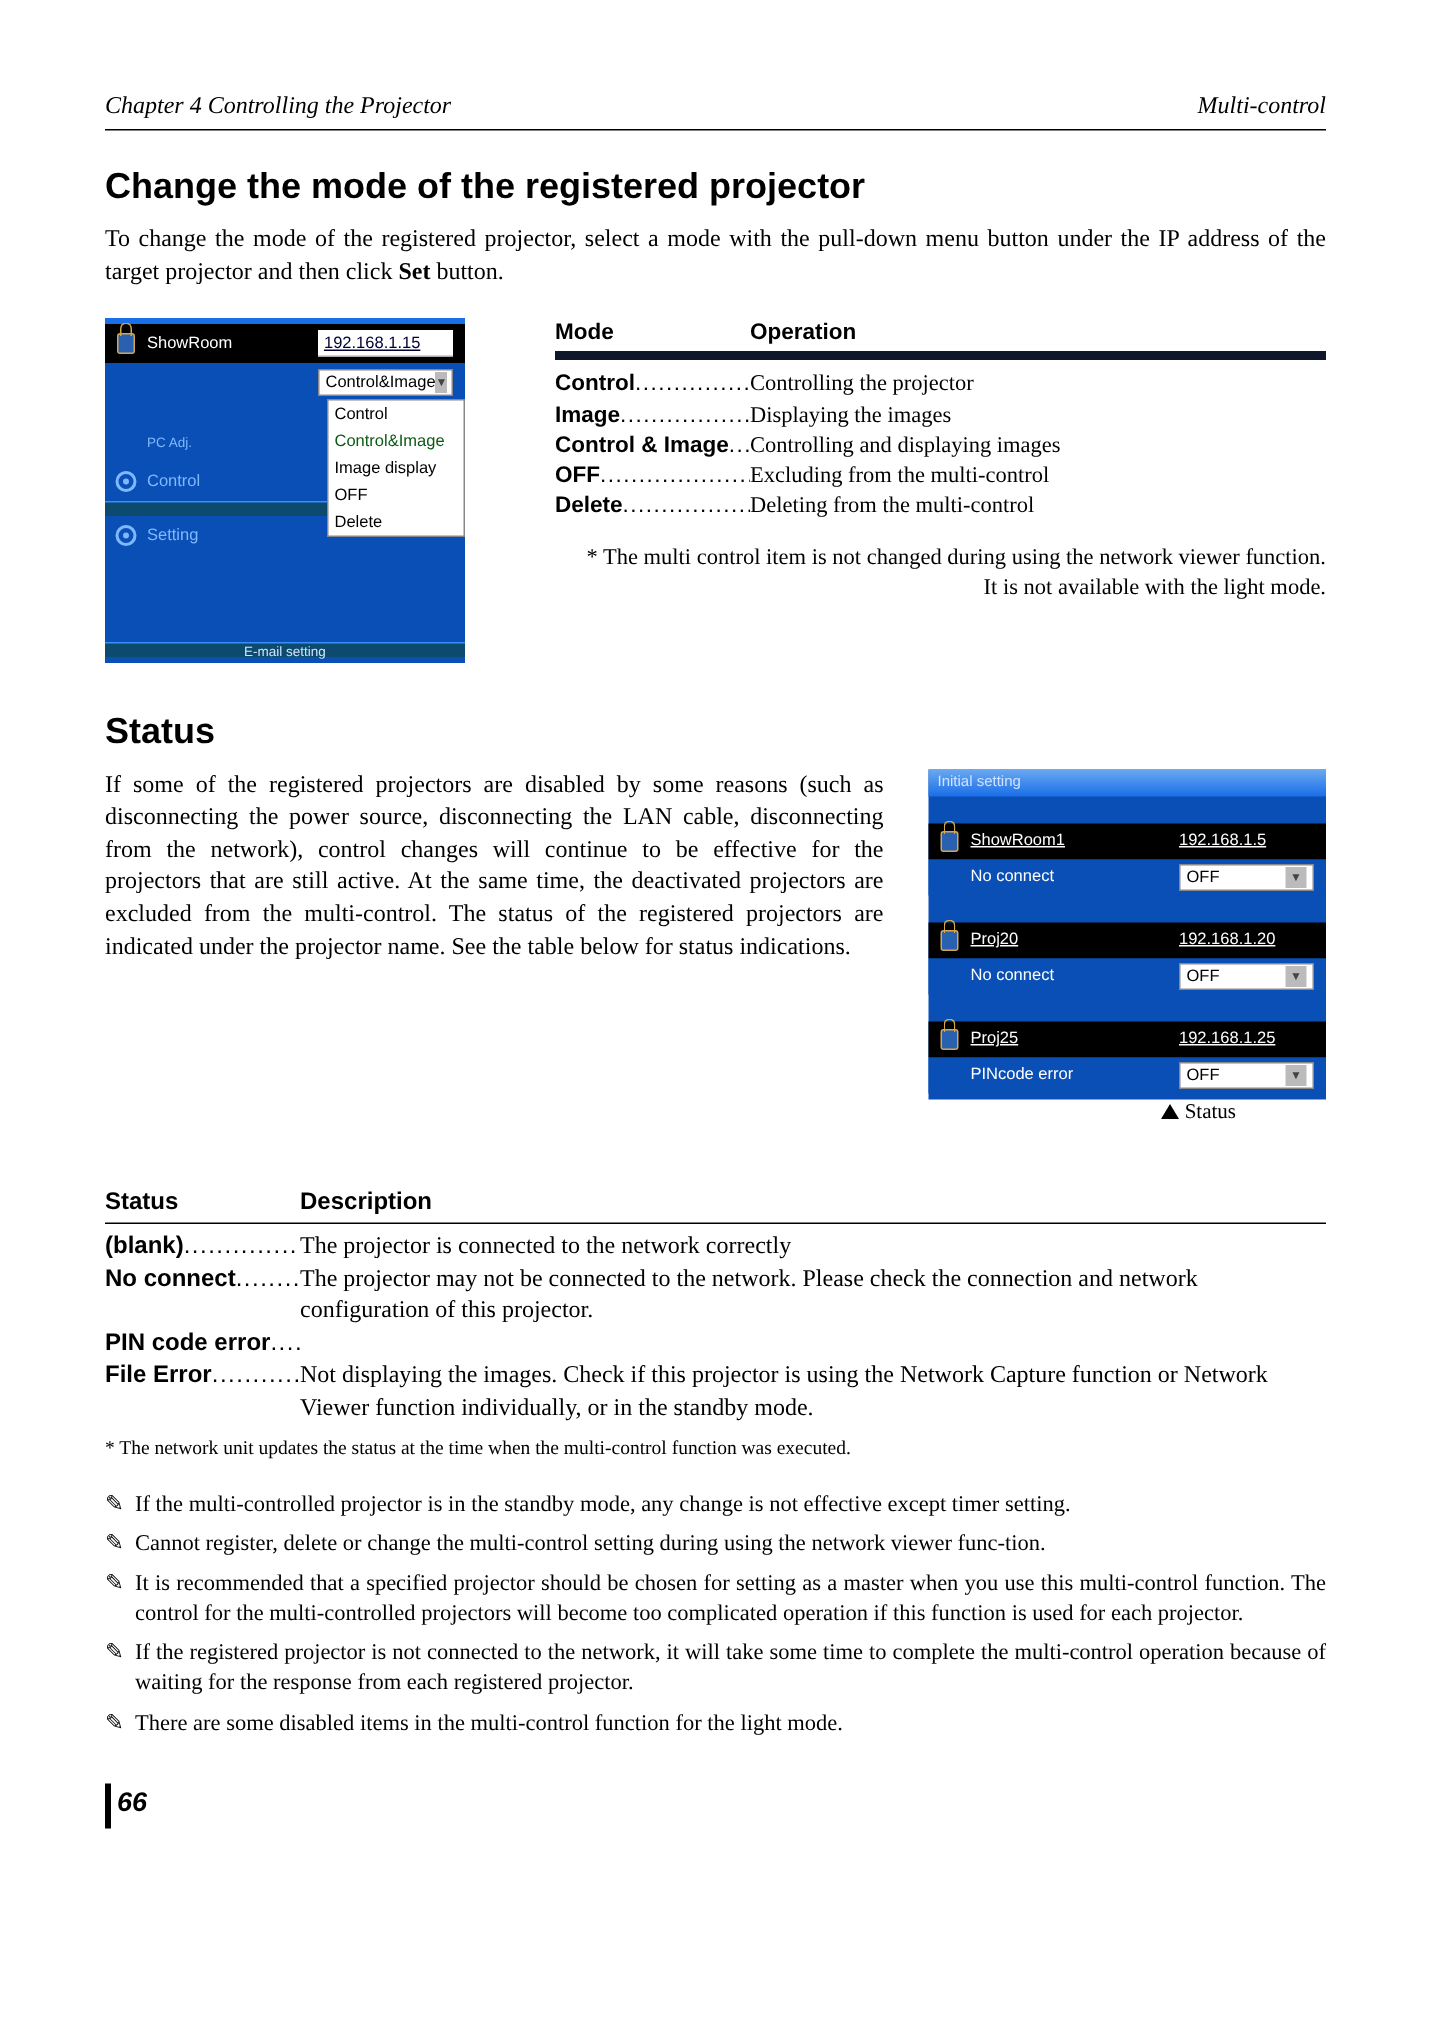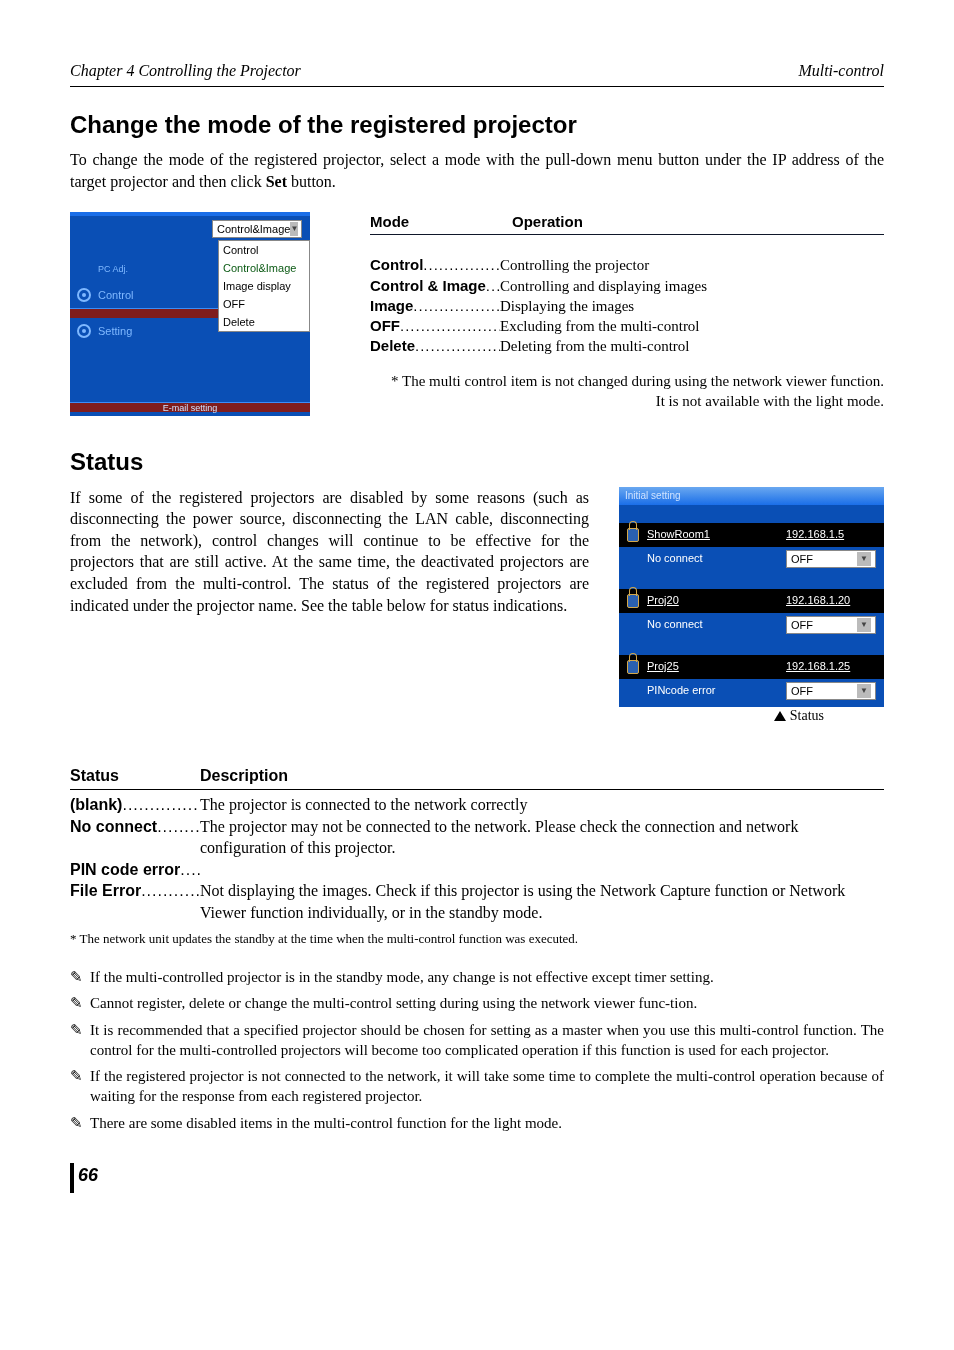--- a/index.html
+++ b/index.html
@@ -42,24 +42,23 @@
     flex: 0 0 240px;
   }
   .mode-ops {
     flex: 1;
     font-size: 15px;
   }
   .mode-ops .head {
     display: flex;
     font-weight: 700;
     font-family: "Segoe UI", Arial, sans-serif;
-    border-bottom: 1px solid #0f172a;
+    border-bottom: 6px solid #0f172a;
     padding-bottom: 2px;
-    margin-bottom: 20px;
-    gap: 12px;
+    margin-bottom: 6px;
   }
   .mode-ops .head .c1 { width: 130px; }
   .mode-ops .op-row { display: flex; }
   .mode-ops .op-row .c1 {
     font-family: "Segoe UI", Arial, sans-serif;
     font-weight: 600;
     width: 130px;
     white-space: nowrap;
     overflow: hidden;
     position: relative;
@@ -114,21 +113,21 @@
   .ss1 .bluebar{height:4px;background:#1a6ee8;}
   .ss1 .row{display:flex;align-items:center;height:26px;}
   .ss1 .icon{width:28px;display:flex;align-items:center;justify-content:center;}
   .ss1 .label{flex:1;}
   .ss1 .ipbox{background:#fff;color:#003;border-bottom:1px solid #aaa;width:90px;height:18px;line-height:18px;padding:0 4px;}
   .ss1 .ddbox{background:#fff;color:#000;width:90px;height:18px;line-height:18px;padding:0 4px;display:flex;justify-content:space-between;align-items:center;border:1px solid #888;}
   .ss1 .ddbox .arr{background:#bbb;width:14px;height:14px;display:flex;align-items:center;justify-content:center;color:#444;font-size:8px;}
   .ss1 .dropdown{background:#fff;color:#000;width:92px;margin-left:148px;border:1px solid #888;position:relative;top:-2px;}
   .ss1 .dropdown div{height:18px;line-height:18px;padding:0 4px;}
   .ss1 .dropdown .sel{color:#0b5a14;}
-  .ss1 .bbar{height:10px;background:#7f1d1d;border-top:1px solid #3a8ef8;}
+  .ss1 .bbar{height:10px;background:#0c4a6e;border-top:1px solid #3a8ef8;}
   .padlock{width:12px;height:14px;border:1.5px solid #d4a84a;border-radius:2px;position:relative;background:#2a60b0;}
   .padlock::before{content:"";position:absolute;top:-8px;left:1px;width:6px;height:8px;border:1.5px solid #d4a84a;border-bottom:none;border-radius:4px 4px 0 0;}
   .gear{width:14px;height:14px;border:2px solid #7fb8ff;border-radius:50%;position:relative;}
   .gear::after{content:"";position:absolute;top:3px;left:3px;width:4px;height:4px;background:#7fb8ff;border-radius:50%;}
   
   .ss2 {
     width:265px;background:#0a4fb5;font-family:Arial,sans-serif;font-size:11px;color:#fff;padding-bottom:4px;
   }
   .ss2 .topbar{height:18px;background:linear-gradient(#6aa8f0,#1a6ee8);display:flex;align-items:center;padding:0 6px;color:#cfe3ff;font-size:10px;}
   .ss2 .block{margin-top:18px;}
@@ -153,20 +152,28 @@
 
 <h2 class="section-title">Change the mode of the registered projector</h2>
 <p class="body-text">
   <span>To change the mode of the registered projector, select a mode with the pull-down menu button under the IP address of the target projector and then click </span><b>Set</b><span> button.</span>
 </p>
 
 <div class="row-change">
   <div class="screenshot">
     <div class="ss1">
       <div class="bluebar"></div>
+      <div class="row" style="background:#000;">
+        <div class="icon">
+            <div class="padlock"></div>
+          </div>
+        <div class="label">ShowRoom</div>
+        <div class="ipbox" style="text-decoration:underline;">192.168.1.15</div>
+        <div style="width:8px;"></div>
+      </div>
       <div class="row">
         <div class="icon"></div>
         <div class="label"></div>
         <div class="ddbox">
           <span>Control&amp;Image</span>
           <span class="arr">▼</span>
         </div>
         <div style="width:8px;"></div>
       </div>
       <div class="dropdown">
@@ -201,26 +208,26 @@
   <div class="mode-ops">
     <div class="head">
         <div class="c1">Mode</div>
         <div>Operation</div>
       </div>
     <div class="op-row">
         <div class="c1">Control</div>
         <div class="c2">Controlling the projector</div>
       </div>
     <div class="op-row">
+        <div class="c1">Image</div>
+        <div class="c2">Displaying the images</div>
+      </div>
+    <div class="op-row">
         <div class="c1">Control &amp; Image</div>
         <div class="c2">Controlling and displaying images</div>
-      </div>
-    <div class="op-row">
-        <div class="c1">Image</div>
-        <div class="c2">Displaying the images</div>
       </div>
     <div class="op-row">
         <div class="c1">OFF</div>
         <div class="c2">Excluding from the multi-control</div>
       </div>
     <div class="op-row">
         <div class="c1">Delete</div>
         <div class="c2">Deleting from the multi-control</div>
       </div>
     <div class="footnote">* The multi control item is not changed during using the network viewer function. It is not available with the light mode.</div>
@@ -305,21 +312,21 @@
       <div class="c2">The projector may not be connected to the network. Please check the connection and network configuration of this projector.</div>
     </div>
   <div class="srow">
       <div class="c1">PIN code error</div>
     </div>
   <div class="srow">
       <div class="c1">File Error</div>
       <div class="c2">Not displaying the images. Check if this projector is using the Network Capture function or Network Viewer function individually, or  in the standby mode.</div>
     </div>
 </div>
-<div class="small-note">* The network unit updates the standby at the time when the multi-control function was executed.</div>
+<div class="small-note">* The network unit updates the status at the time when the multi-control function was executed.</div>
 
 <div class="pencil-notes">
   <div class="pn">
       <div class="icon">✎</div>
       <div class="txt">If the multi-controlled projector is in the standby mode, any change is not effective except timer setting.</div>
     </div>
   <div class="pn">
       <div class="icon">✎</div>
       <div class="txt">Cannot register, delete or change the multi-control setting during using the network viewer func-tion.</div>
     </div>

